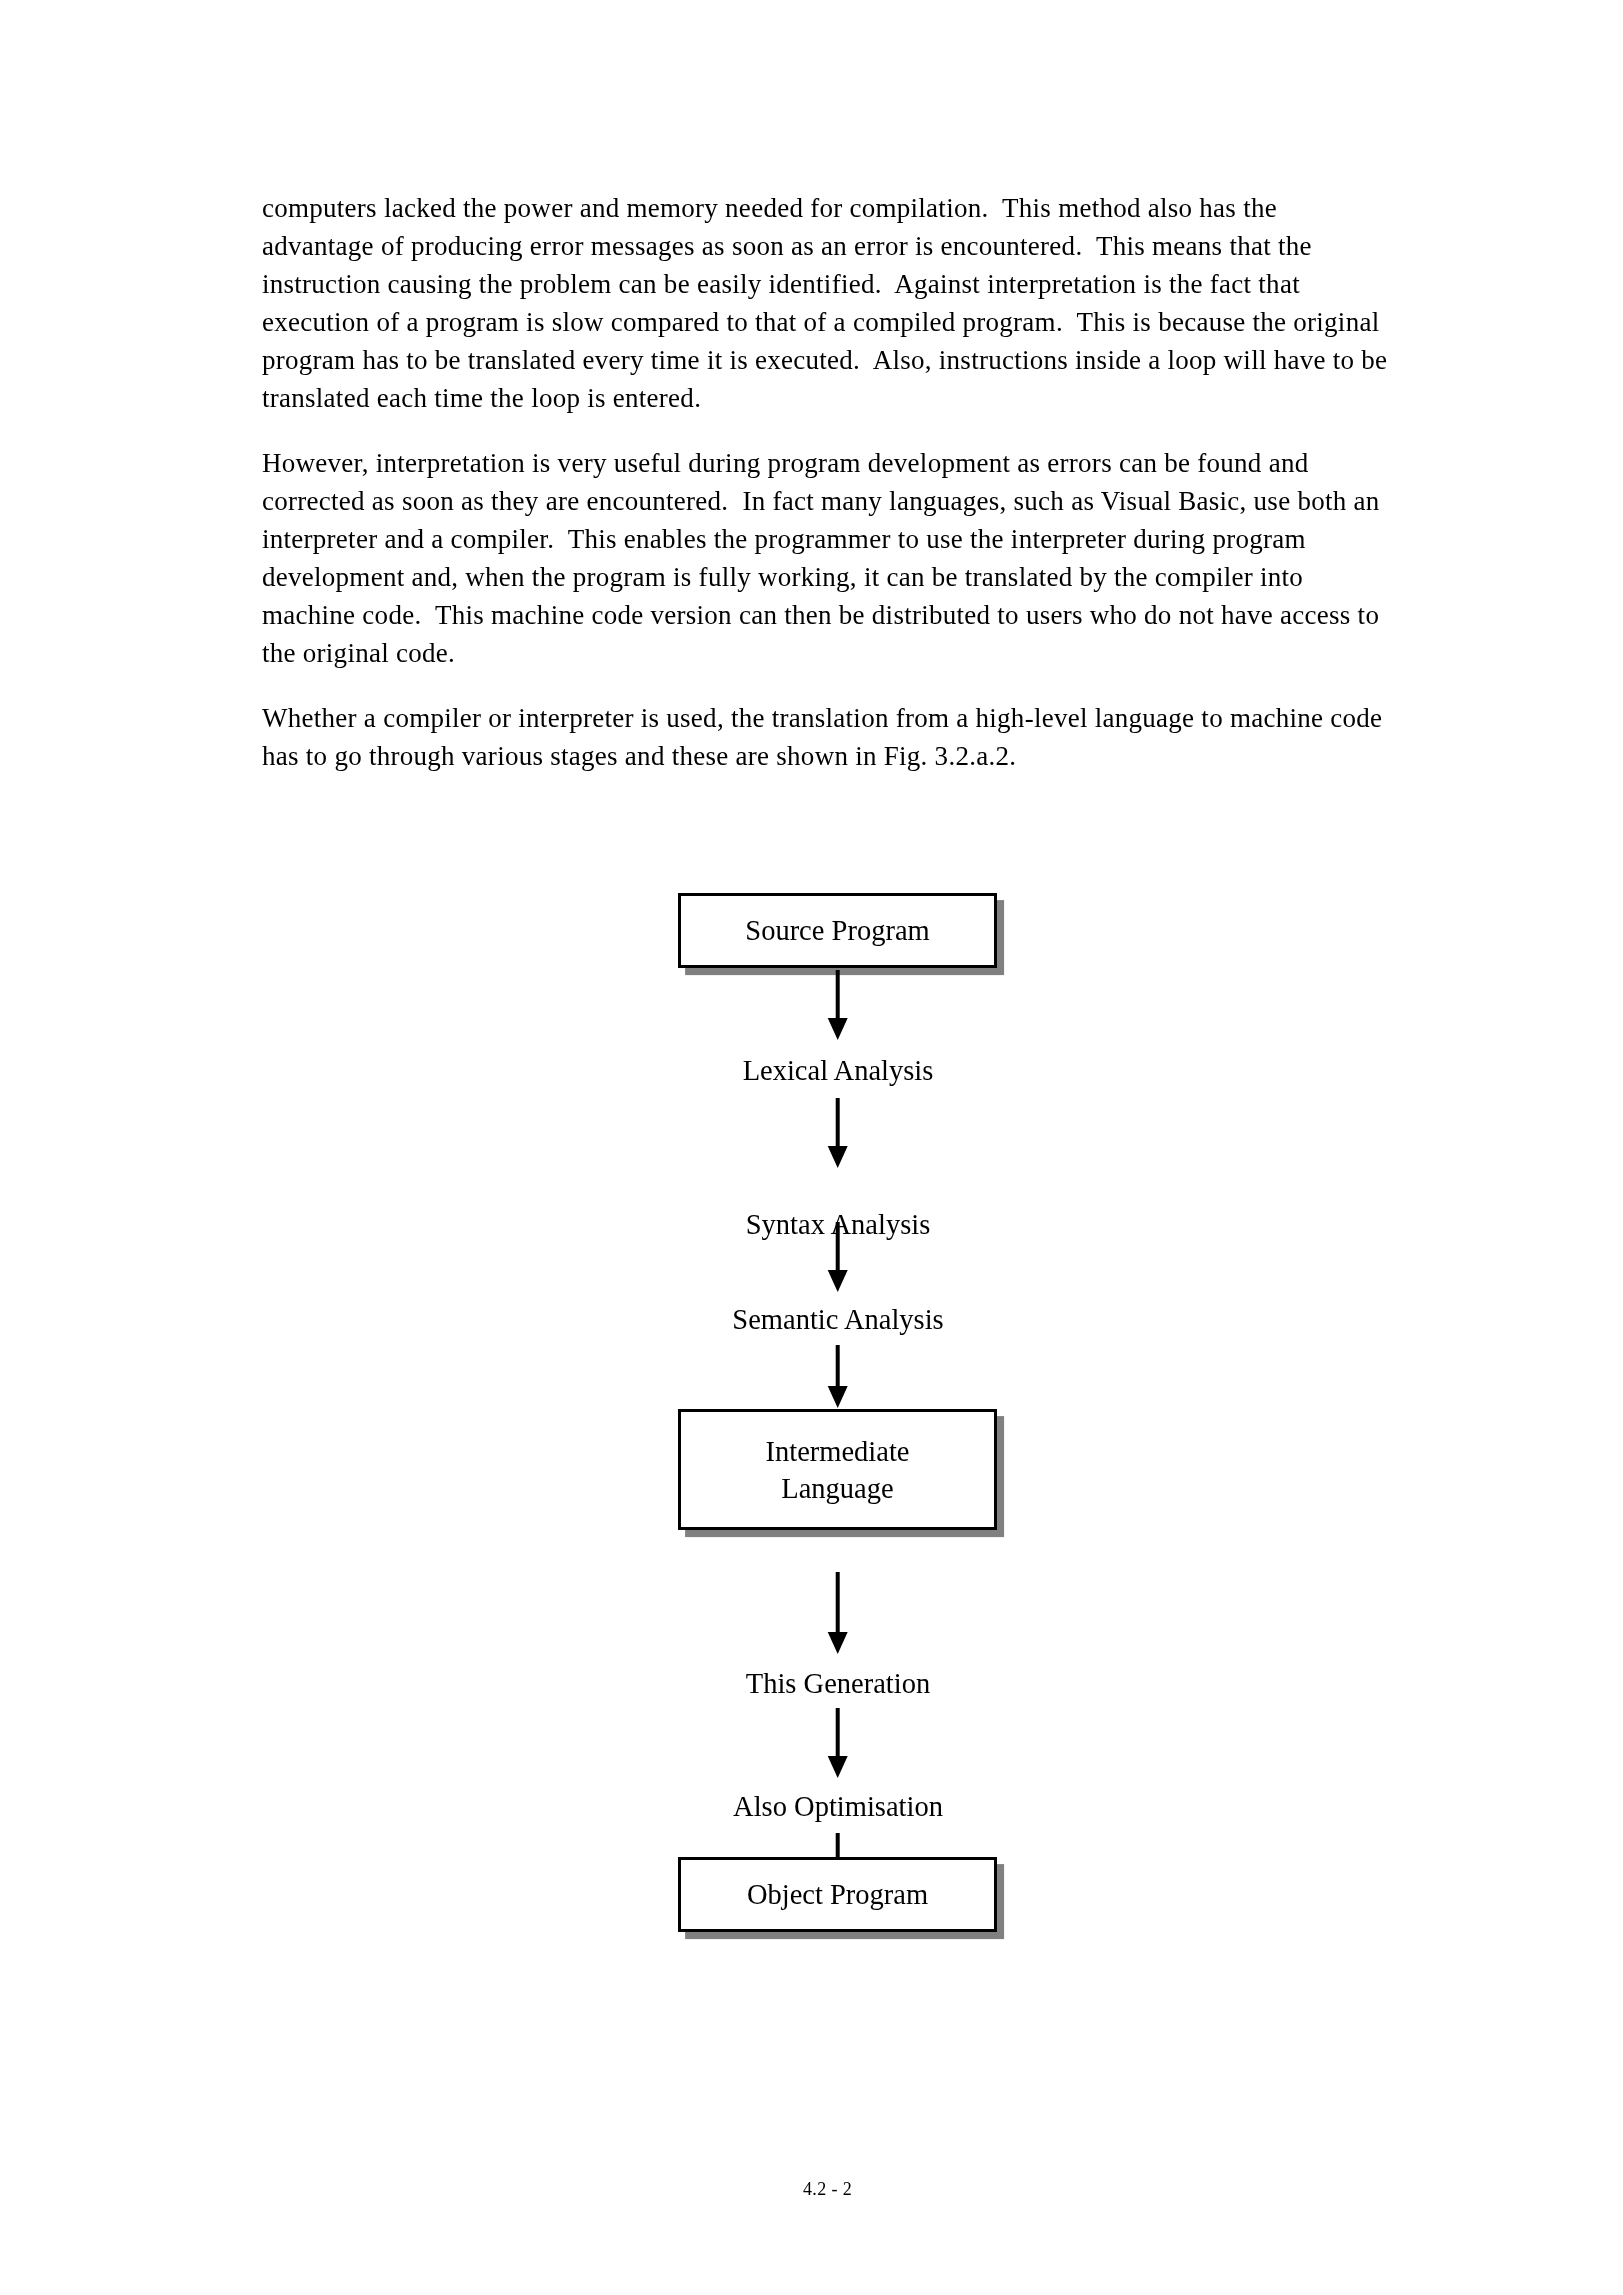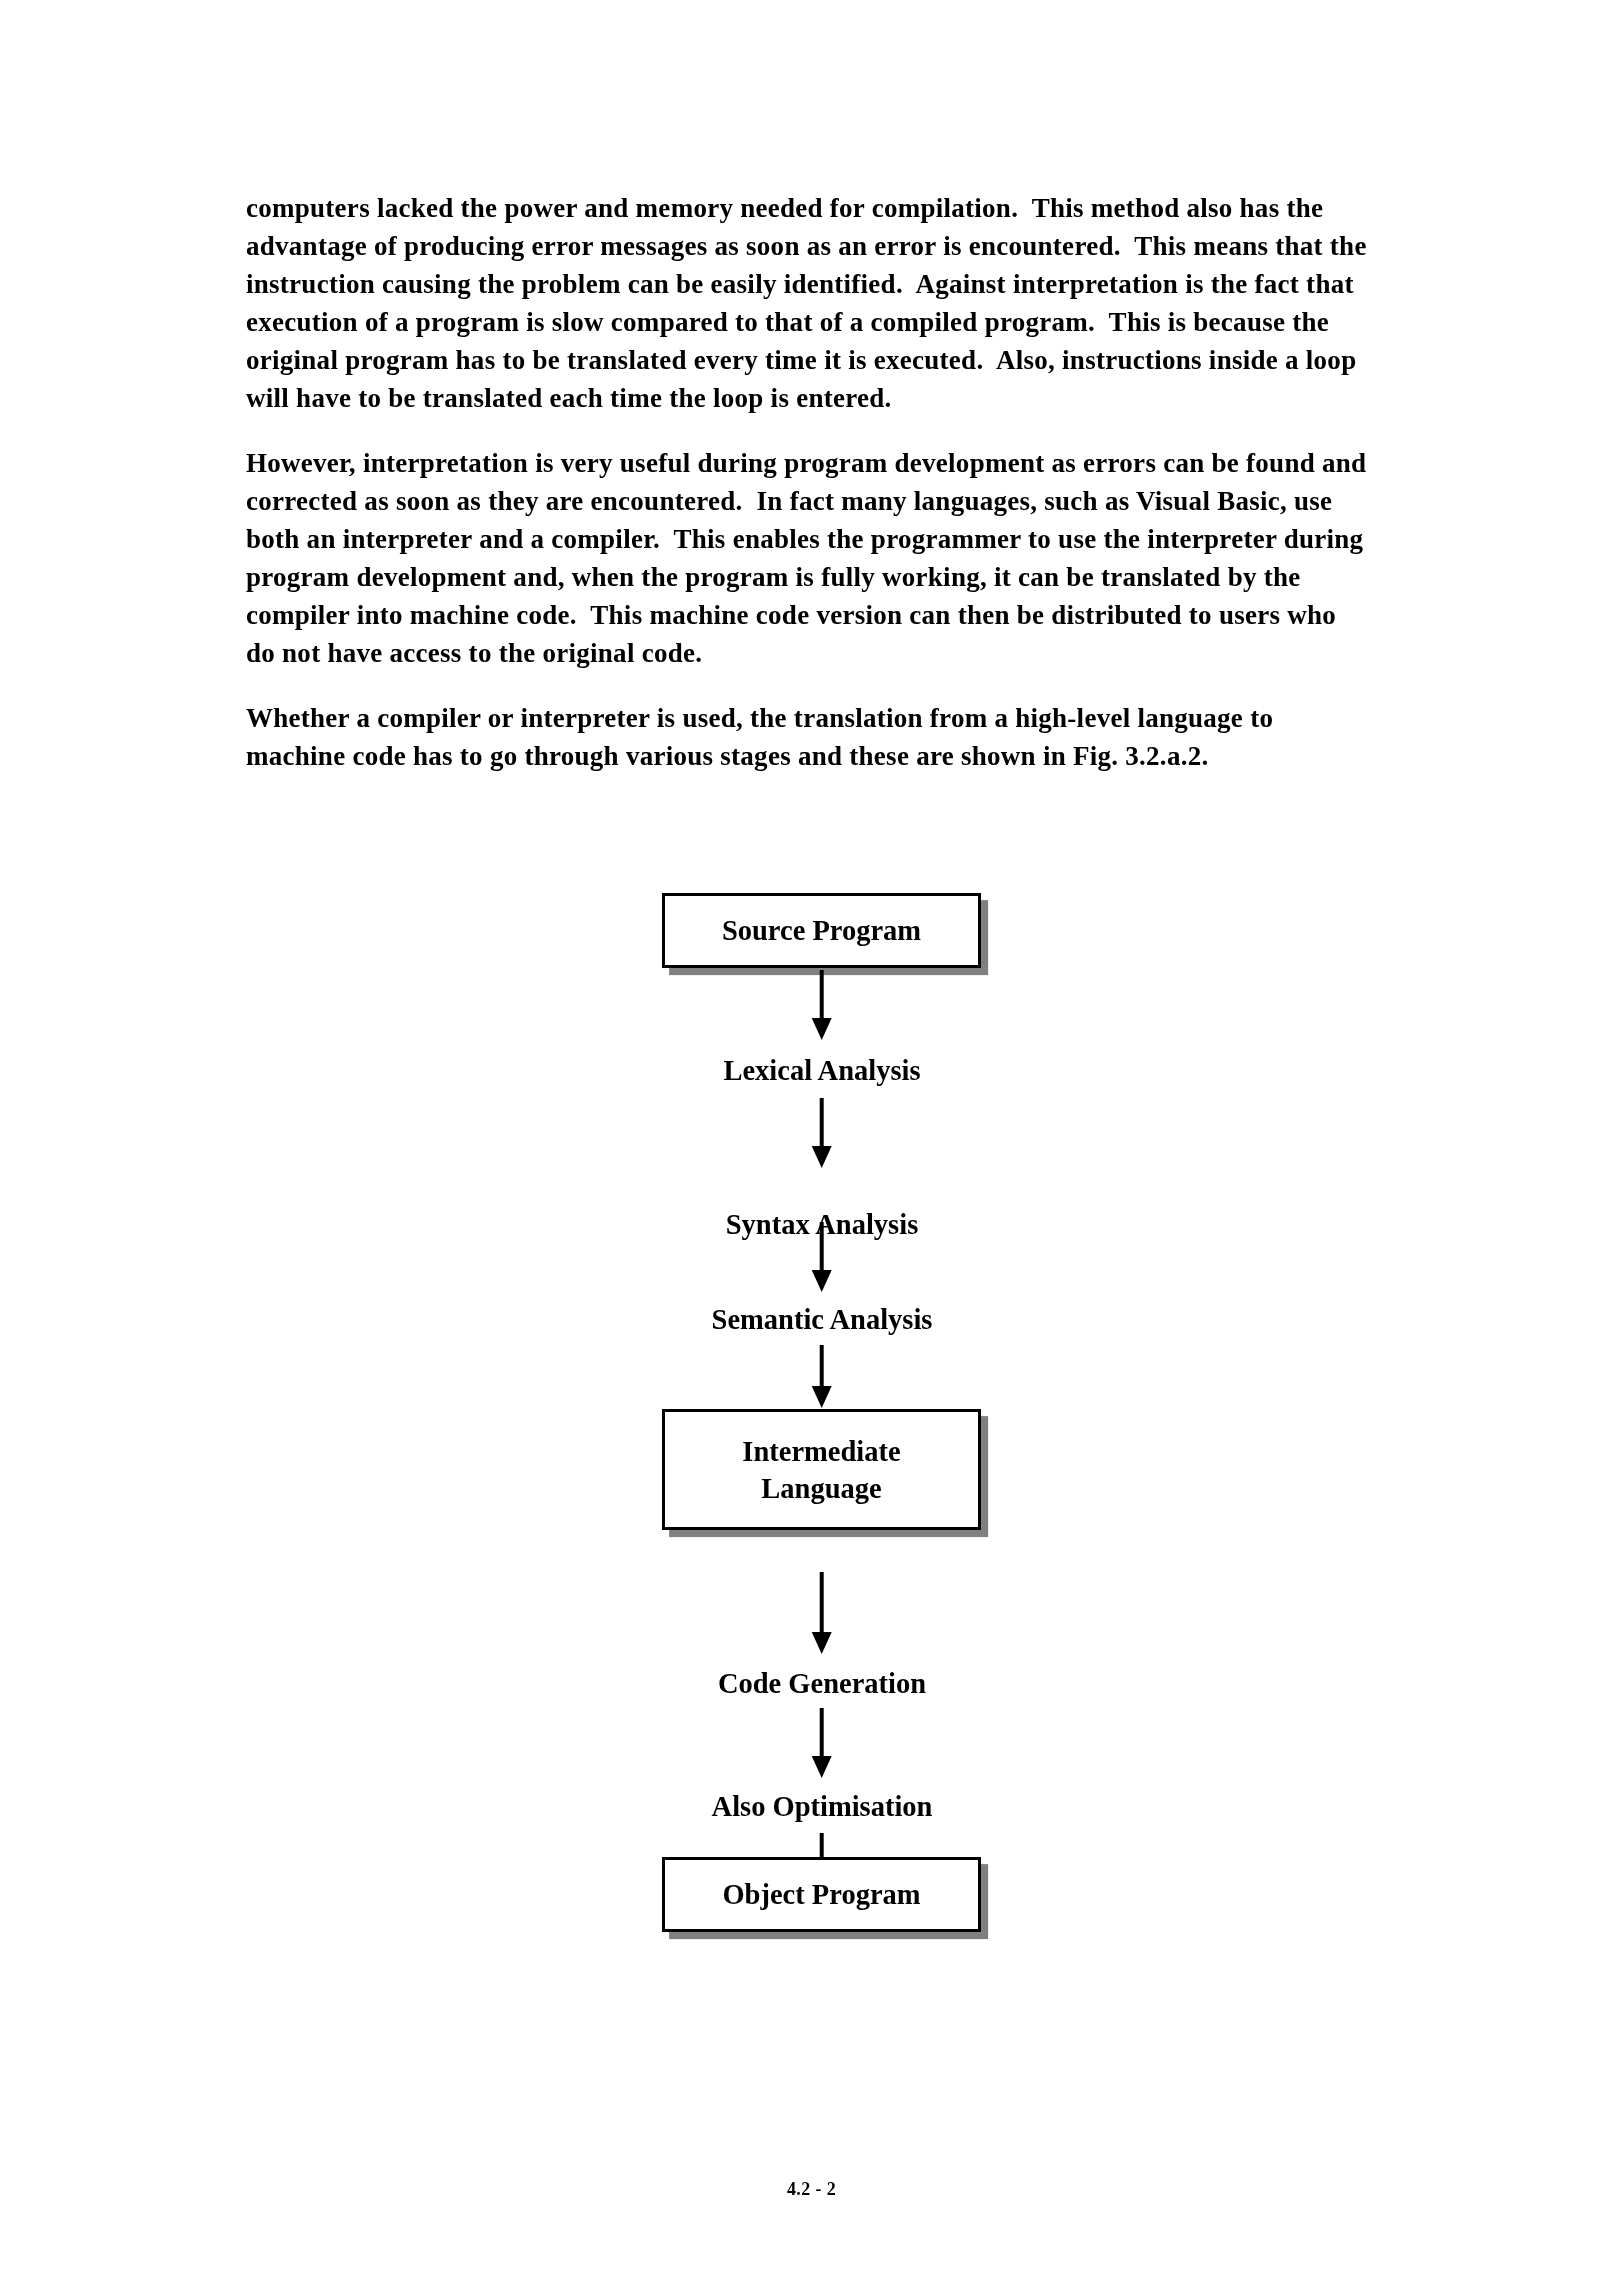--- a/index.html
+++ b/index.html
@@ -13,25 +13,24 @@
     position: relative;
     overflow: hidden;
     font-family: "Liberation Serif", "DejaVu Serif", serif;
     color: #000000;
     -webkit-font-smoothing: antialiased;
   }
 
   
   .page {
     position: absolute;
-    left: 0;
+    left: 16px;
     top: 0;
     width: 1517px;
     height: 2295px;
-    font-weight: bold;
   }
   .textblock {
     position: absolute;
     left: 246px;
     top: 189px;
     width: 1126px;
   }
   .para {
     font-size: 27px;
     line-height: 38px;
@@ -167,21 +166,21 @@
       <span>Intermediate</span>
       <span>Language</span>
     </div>
 
     <div class="arrow" style="left:822px; top:1572px; height:82px;">
       <div class="stem" style="height:60px;"></div>
       <div class="head"></div>
     </div>
 
     <div class="node-label" style="left:822px; top:1667px;">
-      <span>Code Generation</span>
+      <span>This Generation</span>
     </div>
 
     <div class="arrow" style="left:822px; top:1708px; height:70px;">
       <div class="stem" style="height:48px;"></div>
       <div class="head"></div>
     </div>
 
     <div class="node-label" style="left:822px; top:1790px;">
       <span>Also Optimisation</span>
     </div>

